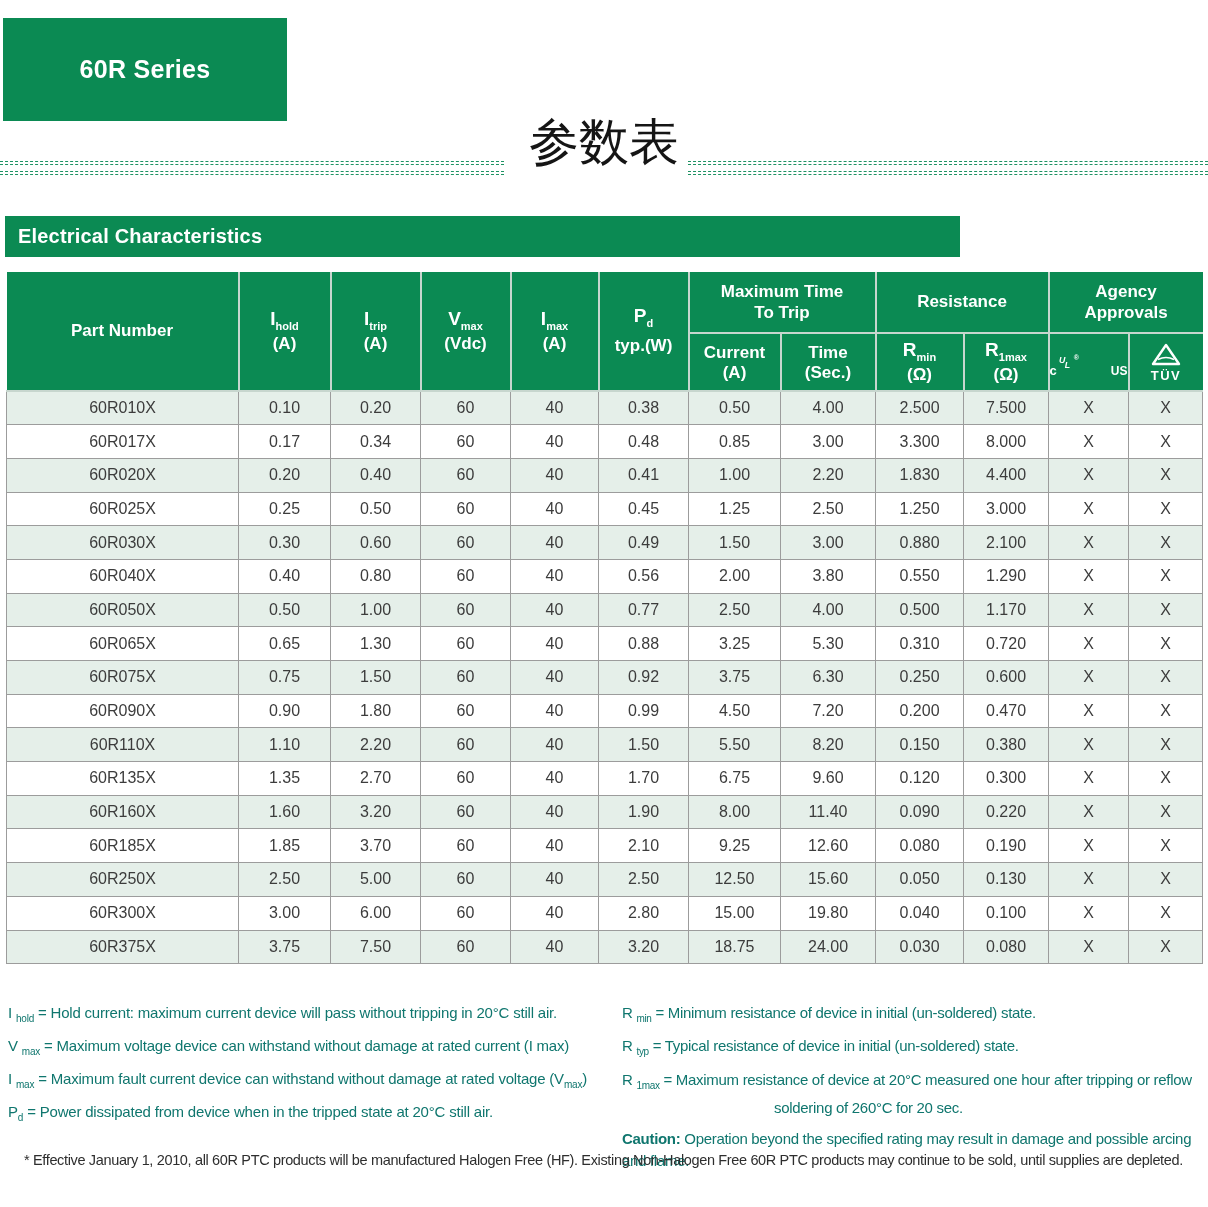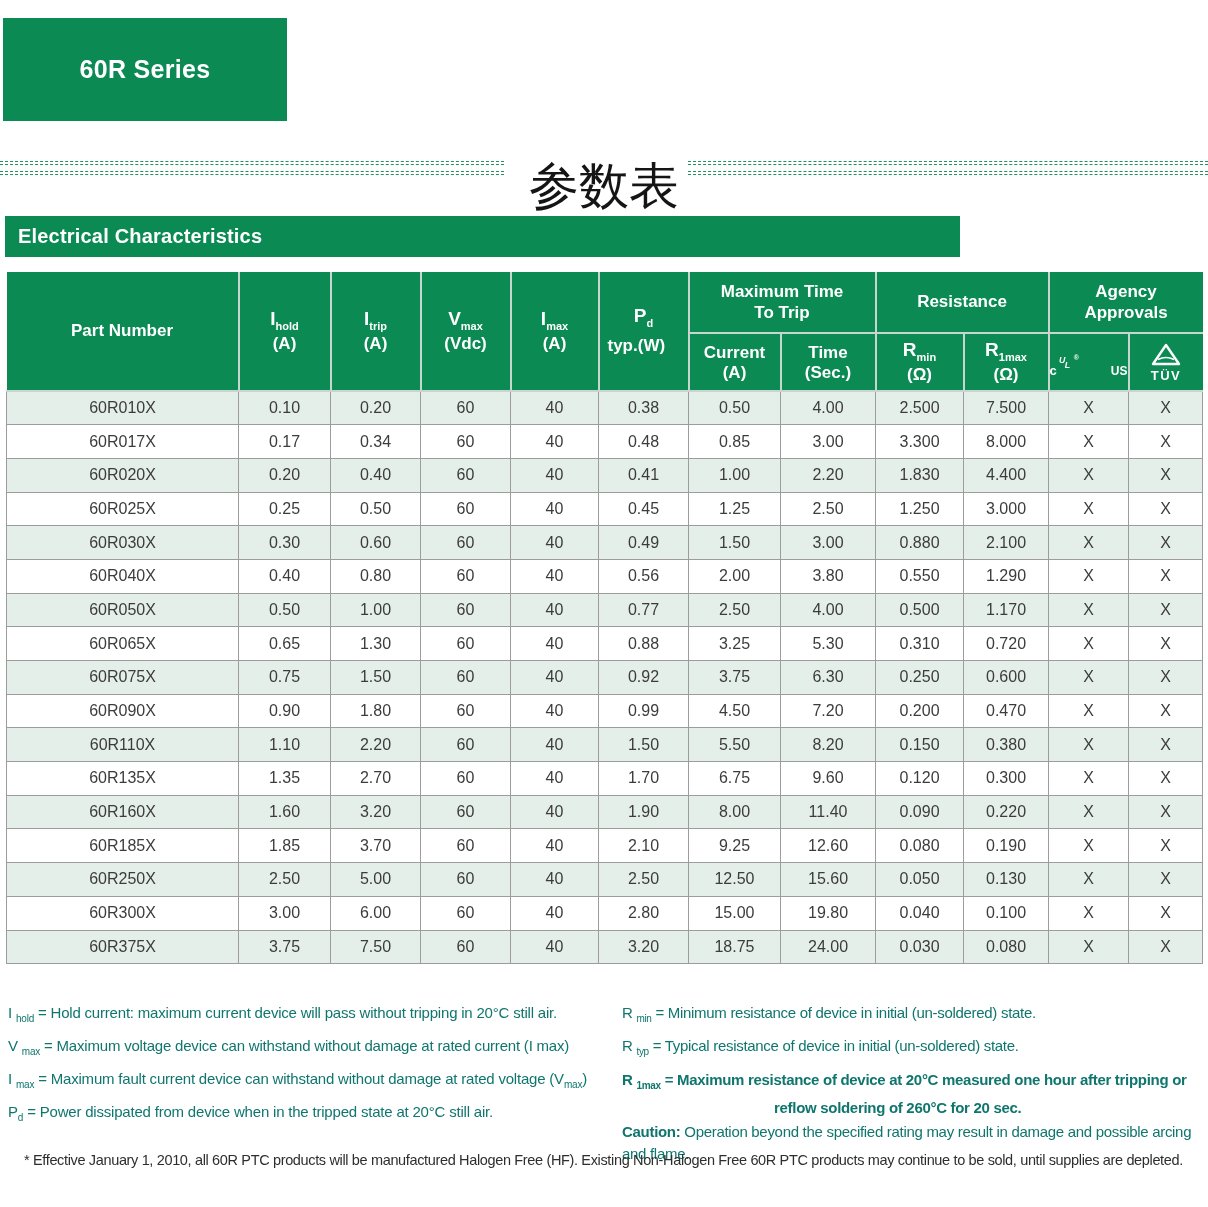--- a/index.html
+++ b/index.html
@@ -21,21 +21,21 @@
   .badge{
     position:absolute;left:3px;top:18px;width:284px;height:103px;
     background:var(--green);display:flex;align-items:center;justify-content:center;
   }
   .badge span{color:#fff;font-weight:bold;font-size:25px;letter-spacing:.3px;}
 
   
   .title-cn{
     position:absolute;left:0;width:100%;top:114px;text-align:center;
     font-family:"DejaVu Serif","Liberation Serif",serif;
-    font-size:50px;line-height:56px;color:#151515;margin-top:44px;
+    font-size:50px;line-height:56px;color:#151515;
   }
 
   
   .dash{position:absolute;height:4px;border-top:1.6px dashed #1e9263;border-bottom:1.6px dashed #1e9263;}
   .dash.l{left:0;width:504px;}
   .dash.r{left:688px;width:520px;}
   .dash.row1{top:161px;}
   .dash.row2{top:171px;}
 
   
@@ -56,21 +56,21 @@
   }
   tr.h1 th{height:61px;}
   tr.h2 th{height:58px;}
   tr.h1 th{border-top:none;}
   tr.h1 th:first-child{border-left:none;}
   tr.h1 th:last-child{border-right:none;}
   tr.h2 th:last-child{border-right:none;}
   .sym{font-size:19px;line-height:20px;}
   .sym sub{font-size:11px;font-weight:bold;}
   .unit{font-size:17px;line-height:18px;}
-  .pdrow{display:flex;justify-content:flex-start;padding:0 8px;font-size:17px;line-height:20px;margin-top:4px;}
+  .pdrow{display:flex;justify-content:center;padding:0 8px;font-size:17px;line-height:20px;margin-top:4px;}
 
   td{
     border:1.4px solid var(--grid);
     text-align:center;font-size:16px;color:var(--ink);
     height:33.7px;padding:0;background:#fff;
   }
   tbody tr:nth-child(odd) td{background:var(--row-alt);}
 
   
   .ul-wrap{display:flex;align-items:flex-end;justify-content:center;gap:2px;color:#fff;}
@@ -80,21 +80,21 @@
   .tuv-wrap{display:flex;flex-direction:column;align-items:center;line-height:1;color:#fff;}
   .tuv-label{font-size:13px;font-weight:bold;letter-spacing:1.5px;margin-top:3px;}
 
   
   .fnotes{position:absolute;top:1003px;font-size:15px;color:#0f766e;letter-spacing:-0.2px;}
   .fnotes sub{font-size:10px;}
   .fnotes-left{left:8px;width:606px;}
   .fnotes-left .fline{white-space:nowrap;}
   .fnotes-right{left:622px;width:572px;letter-spacing:-0.3px;}
   .fline{line-height:19px;margin-bottom:8px;}
-  .fnotes-right .fline:nth-child(3){padding-left:152px;text-indent:-152px;margin-bottom:2px;line-height:22px;font-weight:bold;}
+  .fnotes-right .fline:nth-child(3){padding-left:152px;text-indent:-152px;margin-bottom:9px;line-height:22px;}
   .fnotes-right .fline:nth-child(4){line-height:22px;}
 
   .bottom-note{
     position:absolute;left:24px;top:1152px;width:1196px;
     font-size:14.5px;letter-spacing:-0.35px;color:#2e2e2e;white-space:nowrap;
   }
 </style>
 </head>
 <body>
 

